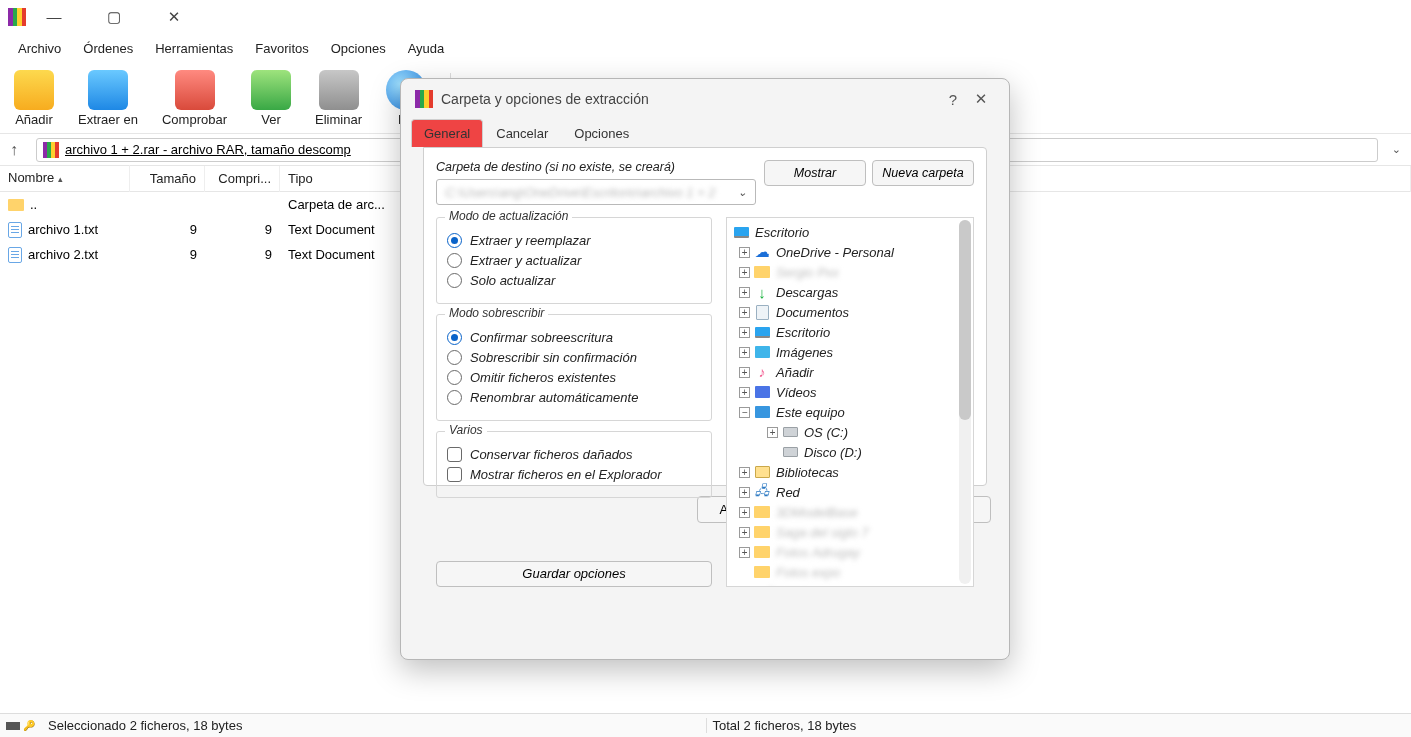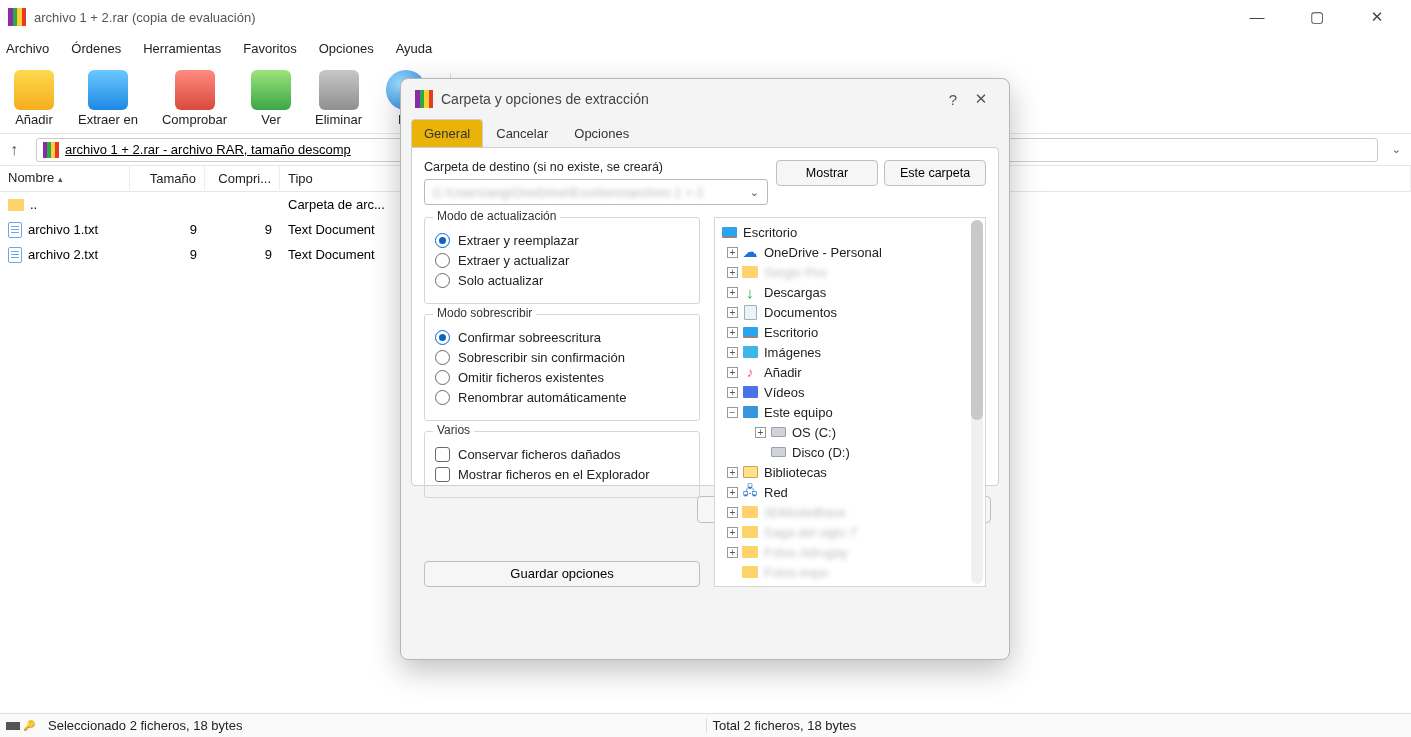--- a/index.html
+++ b/index.html
@@ -4,21 +4,21 @@
 <style>
 * { box-sizing: border-box; margin: 0; padding: 0; font-family: "Segoe UI", Tahoma, sans-serif; font-size: 13px; }
 html, body { width: 1411px; height: 737px; overflow: hidden; background: #fff; }
 
 .titlebar { height: 34px; display: flex; align-items: center; padding: 0 8px; background: #fff; }
 .titlebar .app-icon { width: 18px; height: 18px; margin-right: 8px; }
 .titlebar .title { color: #555; flex: 1; }
 .winbtns { display: flex; gap: 20px; margin-right: 6px; color: #444; }
 .winbtns span { width: 40px; text-align: center; font-size: 15px; }
 
-.menubar { height: 28px; display: flex; align-items: center; gap: 22px; padding: 0 6px; color: #222; }
+.menubar { height: 28px; display: flex; align-items: center; gap: 22px; padding: 0 18px; color: #222; }
 .menubar span { cursor: default; }
 
 .toolbar { height: 72px; display: flex; align-items: center; gap: 24px; padding: 2px 14px 0; border-bottom: 1px solid #e6e6e6; }
 .tbtn { display: flex; flex-direction: column; align-items: center; gap: 2px; font-size: 12px; color: #222; }
 .tbtn .ico { width: 40px; height: 40px; display: flex; align-items: center; justify-content: center; font-size: 28px; }
 .toolbar .sep { width: 1px; height: 52px; background: #ddd; }
 
 .pathbar { height: 32px; display: flex; align-items: center; gap: 8px; padding: 0 10px; border-bottom: 1px solid #e6e6e6; }
 .pathbar .up-ico { width: 18px; color: #555; font-size: 16px; }
 .pathbar .pbox { flex: 1; display: flex; align-items: center; height: 24px; border: 1px solid #ccc; border-radius: 3px; padding: 0 6px; background: #fff; text-decoration: underline; }
@@ -49,22 +49,22 @@
 
 
 .dialog { position: absolute; left: 400px; top: 78px; width: 610px; height: 582px; background: #f4f4f4; border: 1px solid #b6b6b6; border-radius: 8px; box-shadow: 0 10px 30px rgba(0,0,0,.25); display:flex; flex-direction:column; }
 .dlg-title { height: 40px; display: flex; align-items: center; padding: 0 14px; }
 .dlg-title .app-icon { width: 18px; height: 18px; margin-right: 8px; }
 .dlg-title .t { flex: 1; color: #444; font-size: 14px; }
 .dlg-title .help, .dlg-title .close { width: 28px; text-align: center; color: #555; font-size: 15px; }
 
 .tabs { display: flex; gap: 0; padding: 0 10px; }
 .tab { padding: 6px 12px; border: 1px solid transparent; border-bottom: none; color: #333; background: transparent; border-radius: 4px 4px 0 0; }
-.tab.active { background: #eab308; border-color: #cfcfcf; }
-.tabframe { margin: 0 10px; border: 1px solid #cfcfcf; border-radius: 0 4px 4px 4px; background: #fff; padding: 12px; height: 339px; position: relative; }
+.tab.active { background: #ef4444; border-color: #cfcfcf; }
+.tabframe { margin: 0 22px; border: 1px solid #cfcfcf; border-radius: 0 4px 4px 4px; background: #fff; padding: 12px; height: 339px; position: relative; font-style: italic; }
 
 .destrow { display: flex; gap: 8px; align-items: flex-start; }
 .destcol { flex: 1; }
 .destlbl { font-size: 12.5px; color: #222; margin-bottom: 5px; }
 .combo { height: 26px; border: 1px solid #b9b9b9; border-radius: 3px; display: flex; align-items: center; padding: 0 8px; background: #fff; }
 .combo .val { flex: 1; color: #b7b7b7; filter: blur(2.4px); white-space: nowrap; overflow:hidden; }
 .combo .dd { font-size: 11px; color: #555; }
 .btncol { display:flex; flex-direction:row; gap: 6px; }
 .wbtn { width: 102px; height: 26px; border: 1px solid #bfbfbf; border-radius: 4px; background: #f6f6f6; text-align: center; line-height: 24px; font-size: 12.5px; cursor: default; }
 
@@ -128,21 +128,20 @@
 </head>
 <body>
 
 <div class="titlebar">
   <span class="app-icon wricon">
       <i></i>
       <i></i>
       <i></i>
       <i></i>
     </span>
-  <span class="title">archivo 1 + 2.rar (copia de evaluación)</span>
   <div class="winbtns">
     <span>—</span>
     <span>▢</span>
     <span>✕</span>
   </div>
 </div>
 
 <div class="menubar">
   <span>Archivo</span>
   <span>Órdenes</span>
@@ -281,21 +280,21 @@
     <div class="destrow">
       <div class="destcol">
         <div class="destlbl">Carpeta de destino (si no existe, se creará)</div>
         <div class="combo">
           <span class="val">C:\Users\ang\OneDrive\Escritorio\archivo 1 + 2</span>
           <span class="dd">⌄</span>
         </div>
       </div>
       <div class="btncol">
         <div class="wbtn">Mostrar</div>
-        <div class="wbtn">Este carpeta</div>
+        <div class="wbtn">Nueva carpeta</div>
       </div>
     </div>
 
     <div class="splitbody">
       <div class="leftcol">
 
         <div class="grp">
           <span class="legend">Modo de actualización</span>
           <div class="opt">
               <span class="radio sel"></span>

